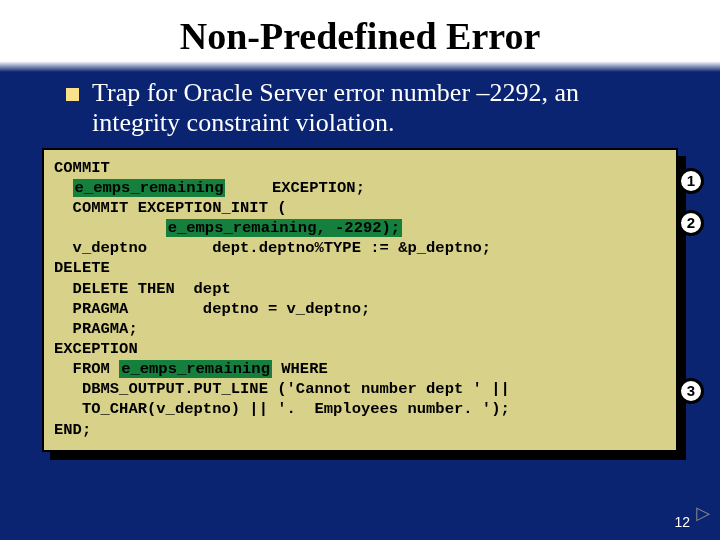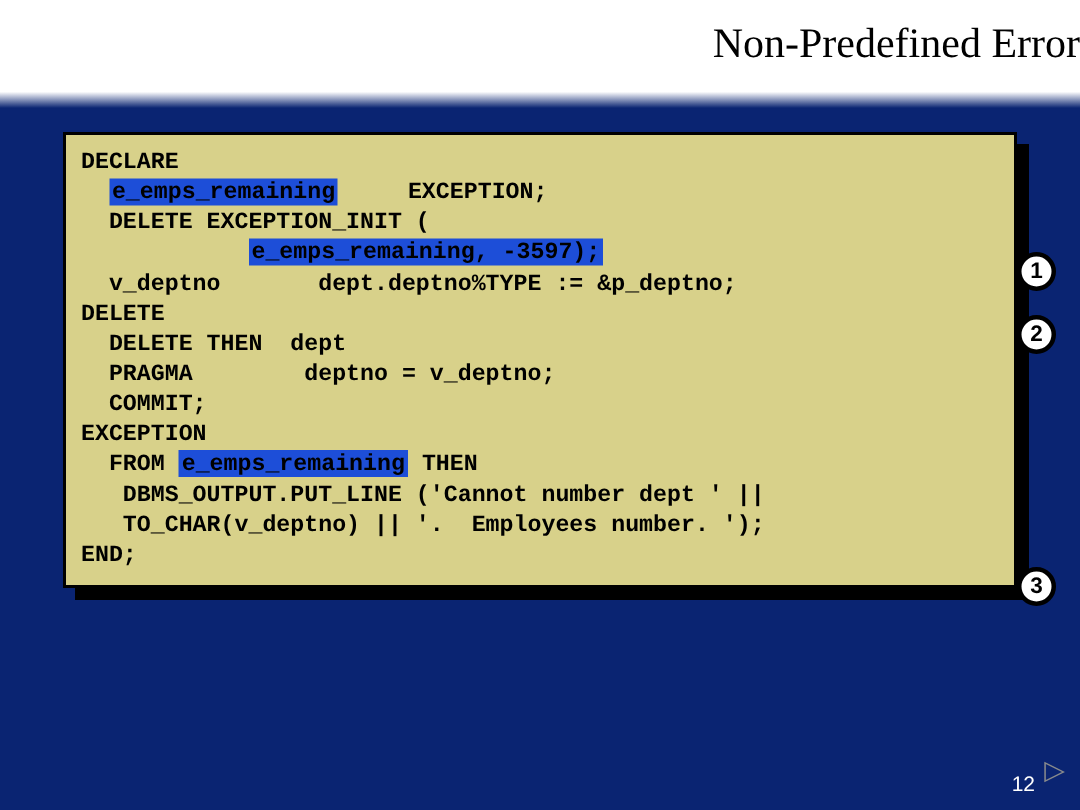--- a/index.html
+++ b/index.html
@@ -6,23 +6,23 @@
   body {
     width: 720px;
     height: 540px;
     background: #0a2472;
     font-family: "Times New Roman", serif;
     position: relative;
     overflow: hidden;
   }
   .title {
     color: #000;
-    font-size: 28px;
-    font-weight: normal;
-    text-align: right;
+    font-size: 38px;
+    font-weight: bold;
+    text-align: center;
     padding-top: 14px;
     padding-bottom: 8px;
     background: linear-gradient(to bottom, #fff 0%, #fff 85%, #0a2472 100%);
     height: 72px;
   }
   .bullet-area {
     padding: 6px 60px 10px 78px;
     color: #fff;
     font-size: 26px;
     position: relative;
@@ -57,21 +57,21 @@
     border: 2px solid #000;
     padding: 8px 10px 10px 10px;
     font-family: "Courier New", monospace;
     font-size: 15.5px;
     font-weight: bold;
     color: #000;
     line-height: 1.3;
     white-space: pre;
   }
   .hl {
-    background: #1d4ed8;
+    background: #15803d;
     padding: 0 2px;
   }
   .callout {
     position: absolute;
     right: 16px;
     width: 26px;
     height: 26px;
     background: #fff;
     border: 3px solid #000;
     border-radius: 50%;
@@ -102,35 +102,36 @@
     font-size: 18px;
   }
 </style>
 </head>
 <body>
 
 <div class="title">Non-Predefined Error</div>
 
 <div class="bullet-area">
   <span class="bullet-icon"></span>
+  <div class="bullet-text">Trap for Oracle Server error number –2292, an integrity constraint violation.</div>
 </div>
 
 <div class="code-wrapper">
   <div class="code-shadow"></div>
-  <div class="code-box"><span>DECLARE</span>
+  <div class="code-box"><span>COMMIT</span>
 <span><span>  </span><span class="hl">e_emps_remaining</span><span>     EXCEPTION;</span></span>
-<span>  DELETE EXCEPTION_INIT (</span>
-<span><span>            </span><span class="hl">e_emps_remaining, -3597);</span></span>
+<span>  COMMIT EXCEPTION_INIT (</span>
+<span><span>            </span><span class="hl">e_emps_remaining, -2292);</span></span>
 <span>  v_deptno       dept.deptno%TYPE := &amp;p_deptno;</span>
 <span>DELETE</span>
 <span>  DELETE THEN  dept</span>
 <span>  PRAGMA        deptno = v_deptno;</span>
-<span>  COMMIT;</span>
+<span>  PRAGMA;</span>
 <span>EXCEPTION</span>
-<span><span>  FROM </span><span class="hl">e_emps_remaining</span><span> THEN</span></span>
+<span><span>  FROM </span><span class="hl">e_emps_remaining</span><span> WHERE</span></span>
 <span>   DBMS_OUTPUT.PUT_LINE ('Cannot number dept ' ||</span>
 <span>   TO_CHAR(v_deptno) || '.  Employees number. ');</span>
 <span>END;</span></div>
 </div>
 
 <div class="callout c1">1</div>
 <div class="callout c2">2</div>
 <div class="callout c3">3</div>
 
 <div class="pagenum">12</div>

